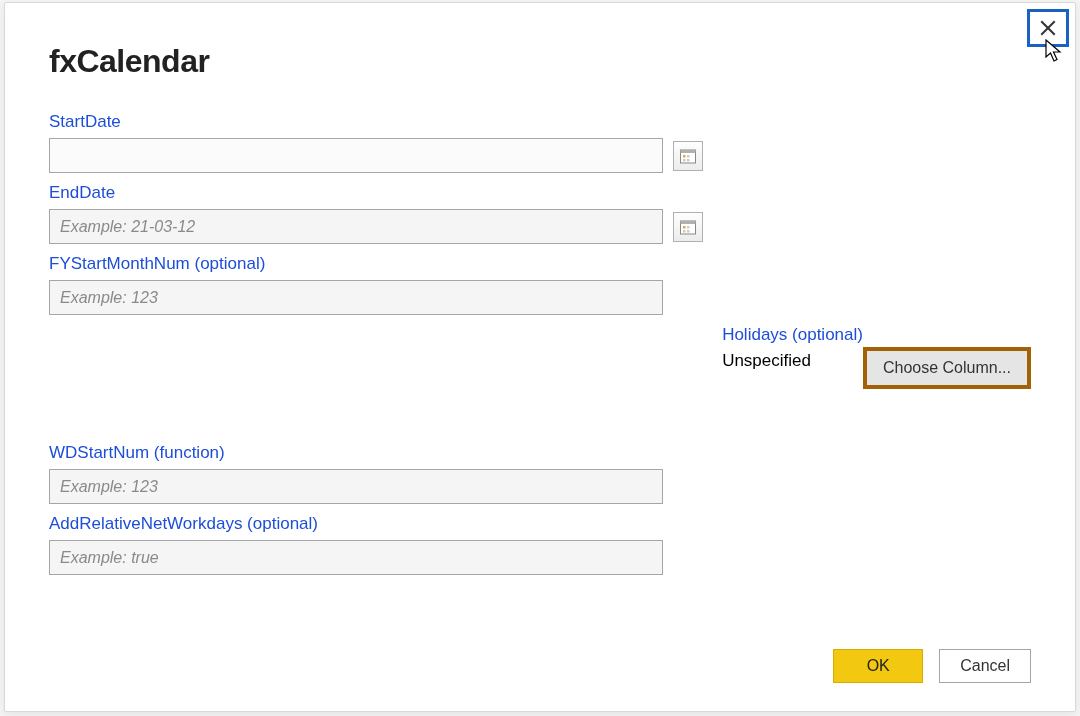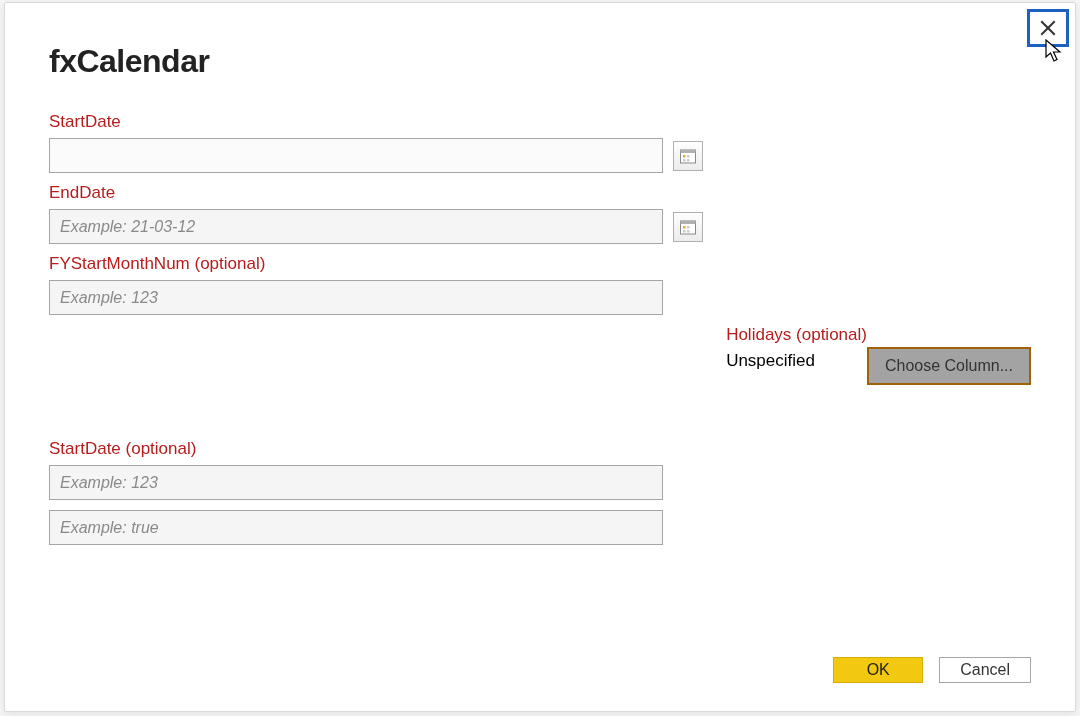--- a/index.html
+++ b/index.html
@@ -51,21 +51,21 @@
       letter-spacing: -0.5px;
     }
     .description {
       font-size: 18px;
       color: #4a4a4a;
       margin-bottom: 28px;
     }
     .field-group { margin-bottom: 10px; }
     .field-label {
       font-size: 17px;
-      color: #b91c1c;
+      color: #1d4ed8;
       margin-bottom: 6px;
       display: block;
     }
     .row {
       display: flex;
       align-items: center;
       gap: 10px;
     }
     .text-input {
       width: 614px;
@@ -98,39 +98,39 @@
       color: #000000;
       margin-top: 4px;
     }
     .holidays-row {
       display: flex;
       align-items: flex-start;
       justify-content: flex-end;
       margin-bottom: 54px;
     }
     .choose-col-btn {
-      border: 2px solid #a16207;
-      background: #a3a3a3;
+      border: 4px solid #a16207;
+      background: #e5e5e5;
       font-size: 16px;
       color: #333;
       padding: 8px 16px;
       cursor: pointer;
       font-family: inherit;
       margin-top: 22px;
     }
     .footer {
       position: absolute;
       bottom: 28px;
       right: 44px;
       display: flex;
       gap: 16px;
     }
     .btn {
       min-width: 90px;
-      height: 26px;
+      height: 34px;
       border: 1px solid #a6a6a6;
       background: #fff;
       font-size: 16px;
       color: #333;
       cursor: pointer;
       font-family: inherit;
       padding: 0 20px;
     }
     .btn.primary {
       background: #f2c811;
@@ -198,25 +198,26 @@
 
     <div class="holidays-row">
       <div>
         <label class="field-label">Holidays (optional)</label>
         <div class="unspecified-text">Unspecified</div>
       </div>
       <button class="choose-col-btn">Choose Column...</button>
     </div>
 
     <div class="field-group">
-      <label class="field-label">StartDate (optional)</label>
+      <label class="field-label">WDStartNum (function)</label>
       <input class="text-input dimmed" type="text" placeholder="Example: 123" style="">
     </div>
 
     <div class="field-group">
+      <label class="field-label">AddRelativeNetWorkdays (optional)</label>
       <input class="text-input dimmed" type="text" placeholder="Example: true" style="">
     </div>
   </div>
 
   <div class="footer">
     <button class="btn primary">OK</button>
     <button class="btn">Cancel</button>
   </div>
 </div>
 

